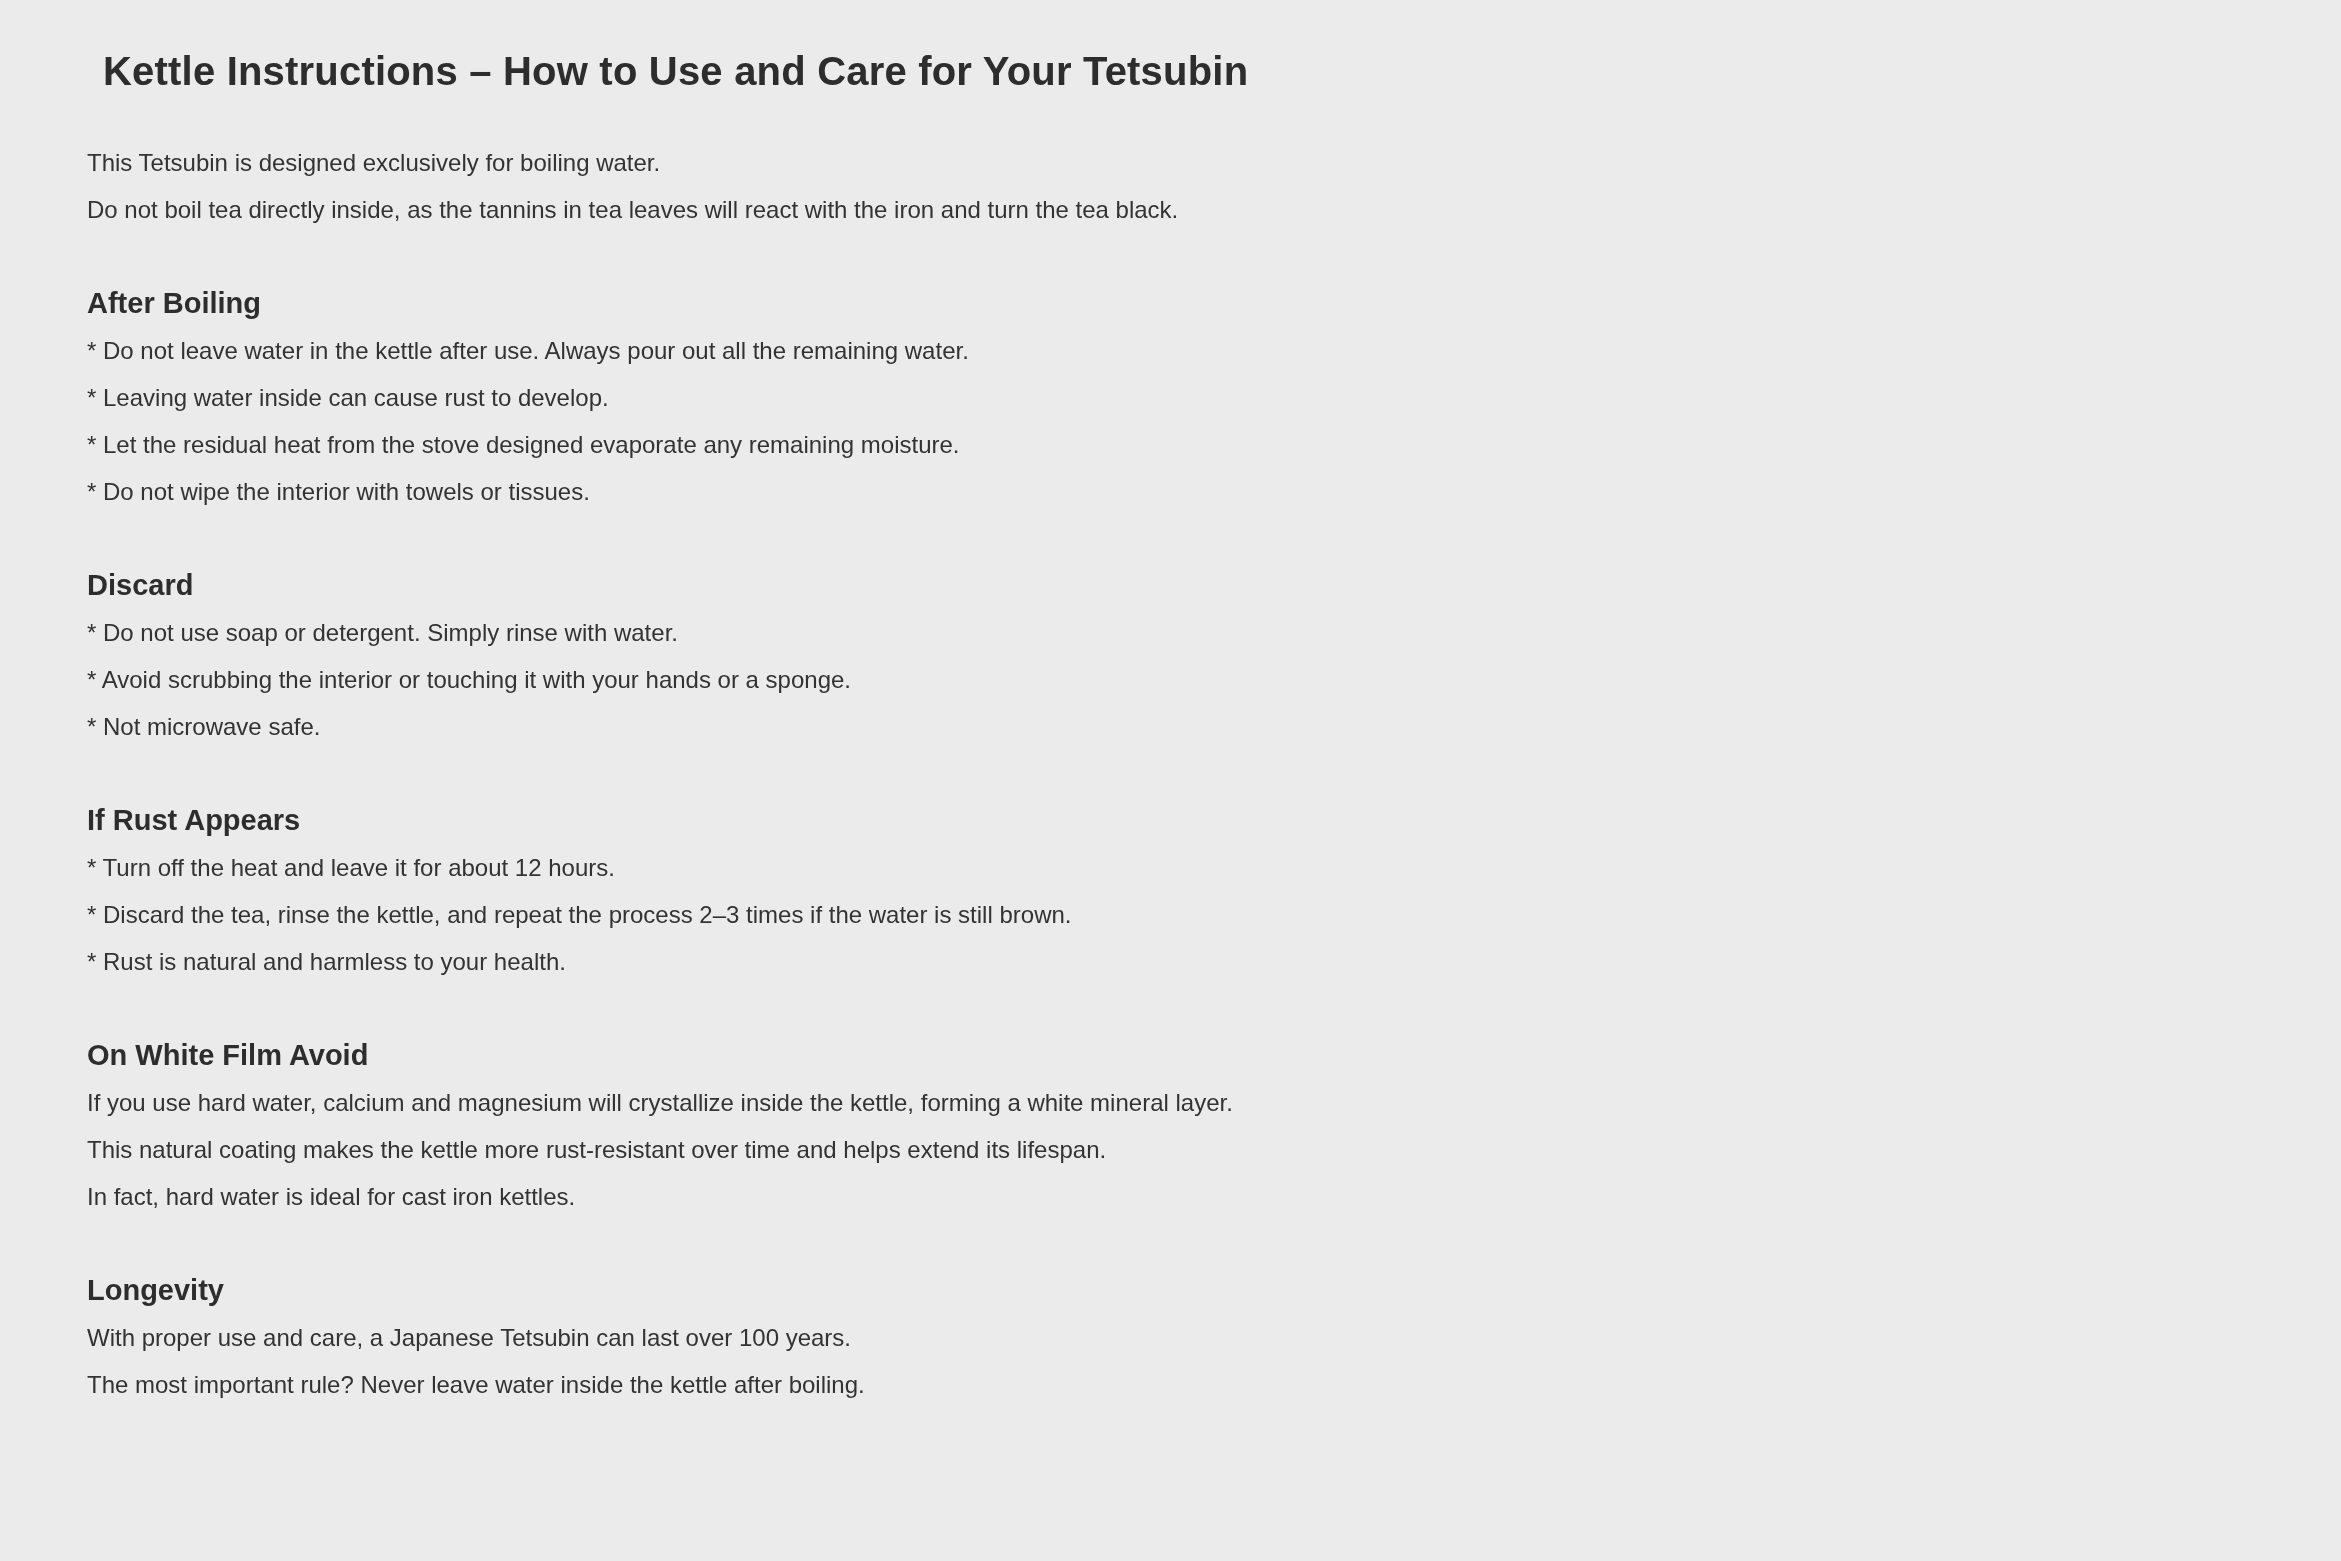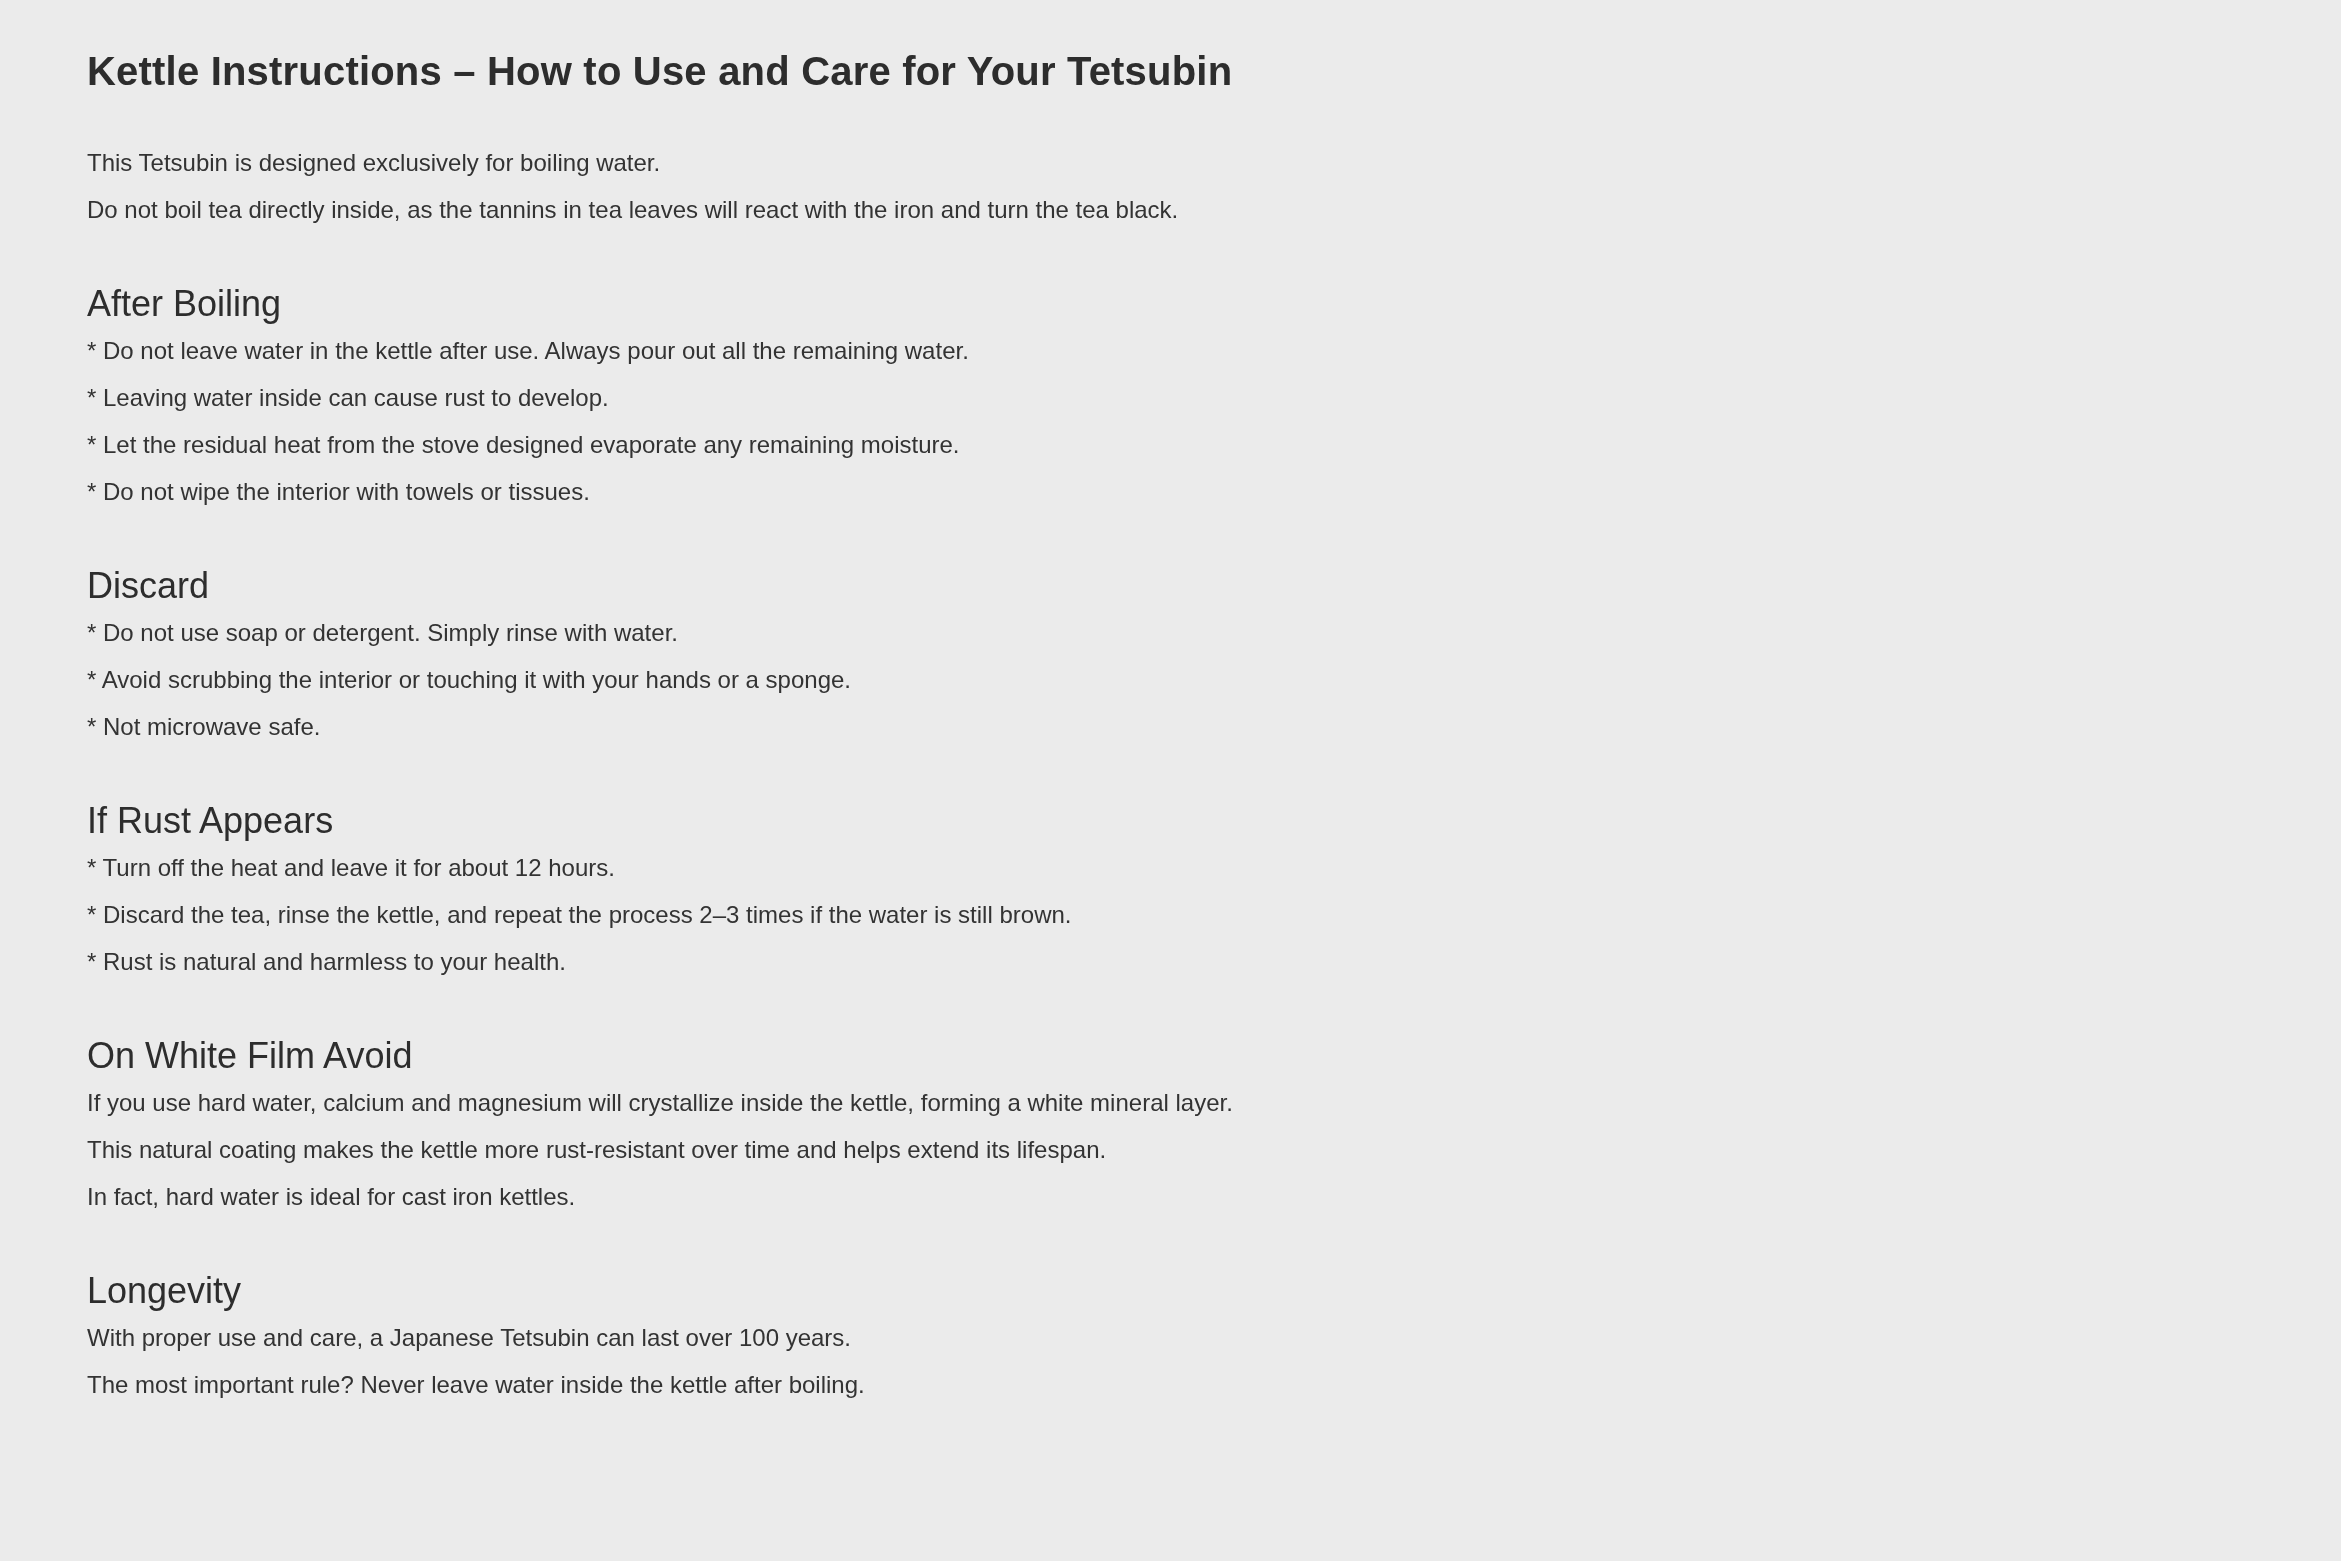--- a/index.html
+++ b/index.html
@@ -15,40 +15,40 @@
     overflow: hidden;
   }
   .page {
     padding: 45px 87px 0 87px;
     box-sizing: border-box;
   }
   .doc-title {
     font-size: 40px;
     font-weight: bold;
     color: #2d2d2d;
-    margin: 0 0 0 0;
+    margin: 0 0 0 16px;
     line-height: 1.3;
     letter-spacing: 0.2px;
   }
   .intro {
     margin-top: 42px;
   }
   .line {
     font-size: 24px;
     line-height: 47px;
     color: #333333;
     white-space: pre-wrap;
   }
   .section {
     margin-top: 47px;
   }
   .section-heading {
-    font-size: 36px;
+    font-size: 29px;
     line-height: 47px;
-    font-weight: normal;
+    font-weight: bold;
     color: #2d2d2d;
   }
 </style>
 </head>
 <body>
 
 <div class="page">
 
   <h1 class="doc-title">Kettle Instructions – How to Use and Care for Your Tetsubin</h1>
 

